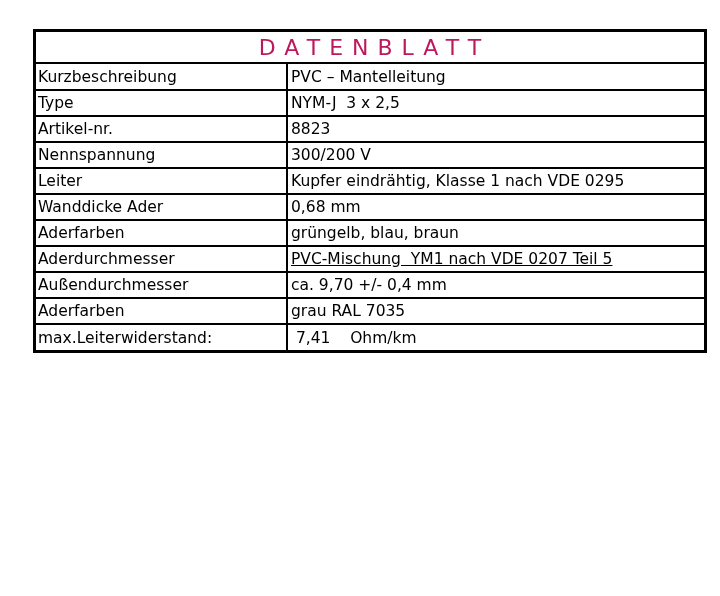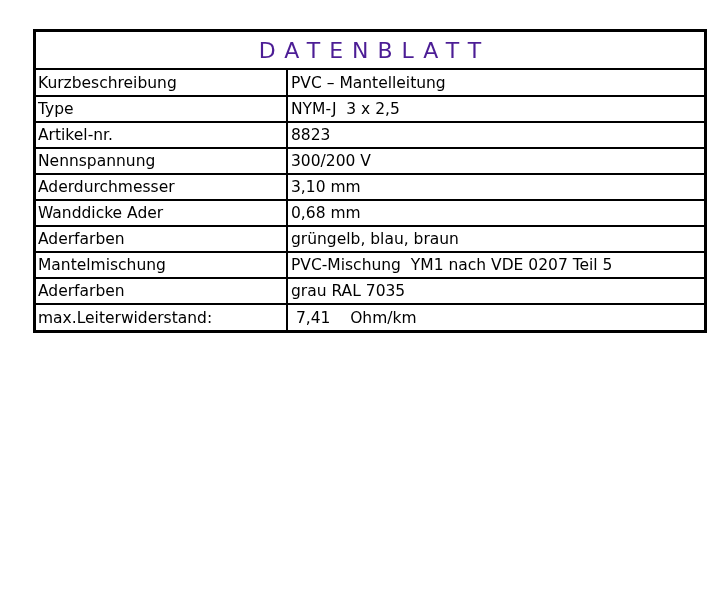--- a/index.html
+++ b/index.html
@@ -12,29 +12,29 @@
     }
     .sheet {
       position: absolute;
       left: 33px;
       top: 29px;
       width: 668px;
       border: 3px solid #000000;
       box-sizing: content-box;
     }
     .title-row {
-      height: 38px;
+      height: 32px;
       border-bottom: 2px solid #000000;
       display: flex;
       align-items: center;
       justify-content: center;
       font-family: "DejaVu Sans", sans-serif;
       font-size: 22px;
       letter-spacing: 9px;
-      color: #4c1d95;
+      color: #be185d;
       padding-left: 9px;
       box-sizing: border-box;
     }
     table {
       width: 100%;
       border-collapse: collapse;
       table-layout: fixed;
     }
     td {
       height: 26px;
@@ -69,34 +69,38 @@
       </tr>
       <tr>
         <td class="label">Artikel-nr.</td>
         <td class="value">8823</td>
       </tr>
       <tr>
         <td class="label">Nennspannung</td>
         <td class="value">300/200 V</td>
       </tr>
       <tr>
-        <td class="label">Aderdurchmesser</td>
-        <td class="value">3,10 mm</td>
+        <td class="label">Leiter</td>
+        <td class="value">Kupfer eindrähtig, Klasse 1 nach VDE 0295</td>
       </tr>
       <tr>
         <td class="label">Wanddicke Ader</td>
         <td class="value">0,68 mm</td>
       </tr>
       <tr>
         <td class="label">Aderfarben</td>
         <td class="value">grüngelb, blau, braun</td>
       </tr>
       <tr>
-        <td class="label">Mantelmischung</td>
-        <td class="value" style="white-space:pre;">PVC-Mischung  YM1 nach VDE 0207 Teil 5</td>
+        <td class="label">Aderdurchmesser</td>
+        <td class="value" style="white-space:pre;text-decoration:underline;">PVC-Mischung  YM1 nach VDE 0207 Teil 5</td>
+      </tr>
+      <tr>
+        <td class="label">Außendurchmesser</td>
+        <td class="value">ca. 9,70 +/- 0,4 mm</td>
       </tr>
       <tr>
         <td class="label">Aderfarben</td>
         <td class="value">grau RAL 7035</td>
       </tr>
       <tr>
         <td class="label">max.Leiterwiderstand:</td>
         <td class="value" style="white-space:pre;"> 7,41    Ohm/km</td>
       </tr>
     </tbody>

